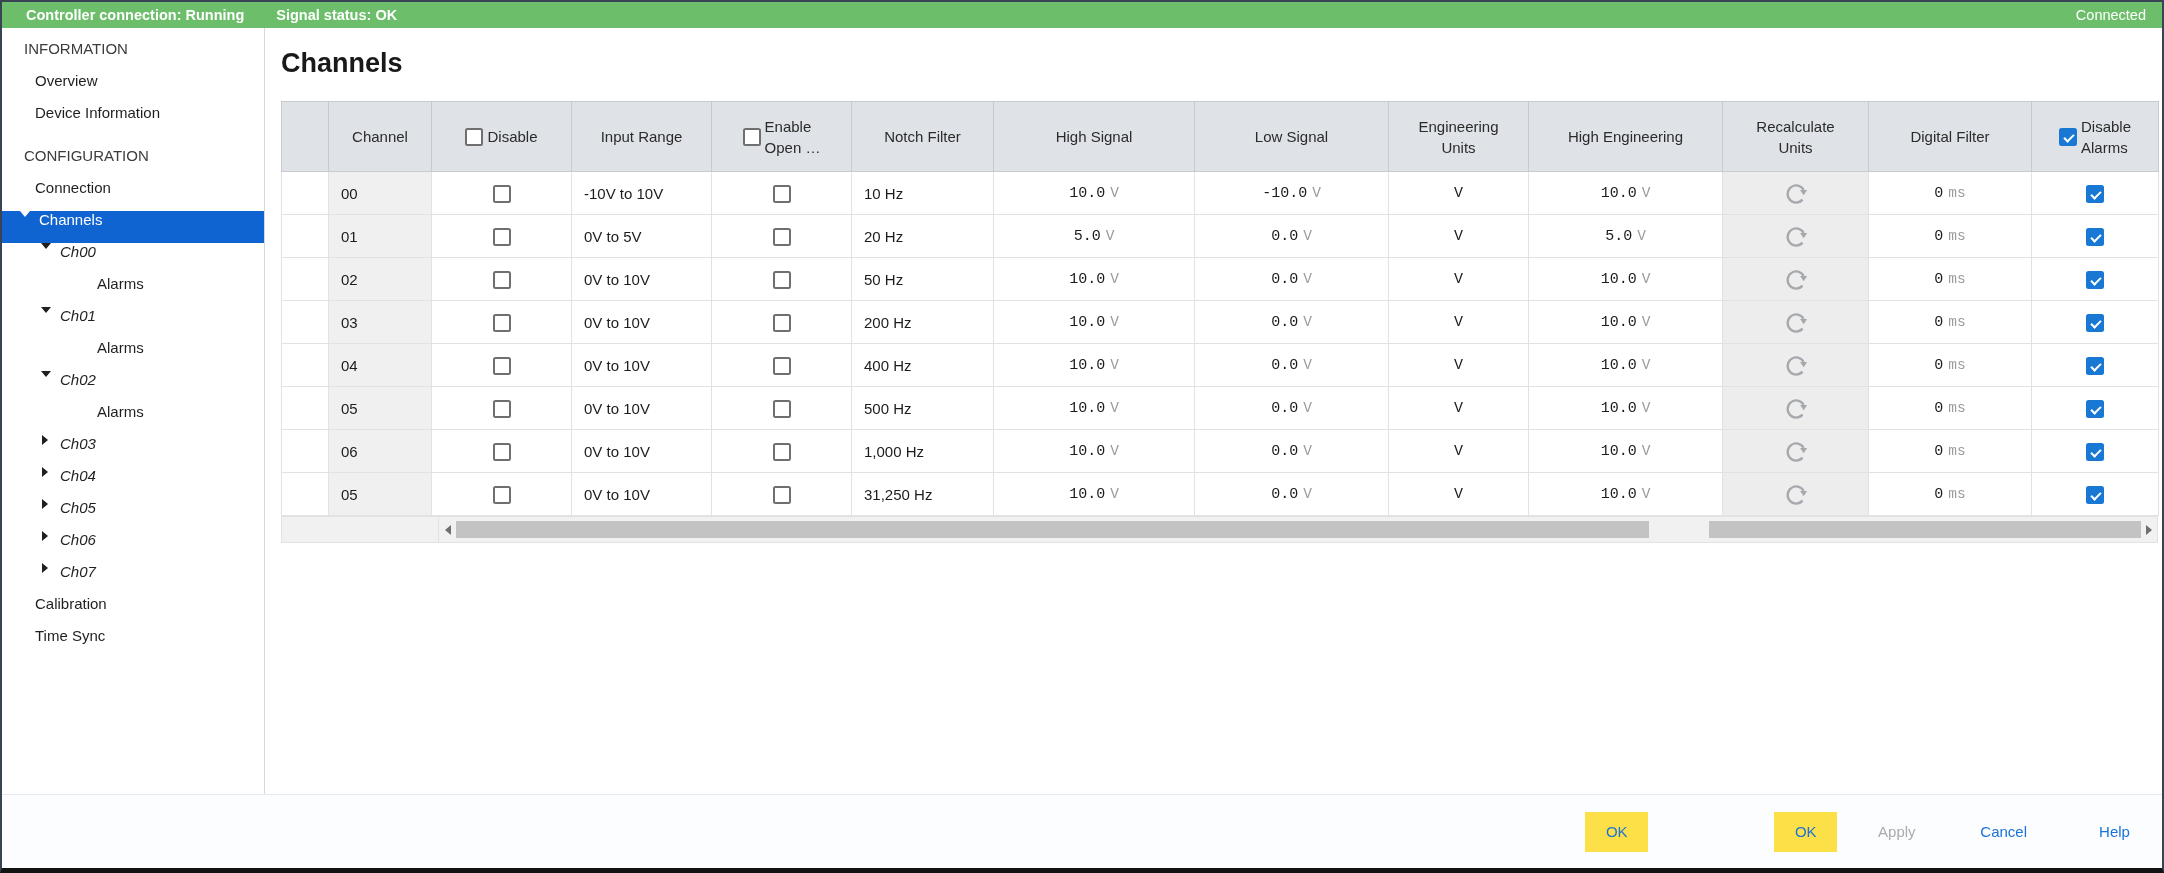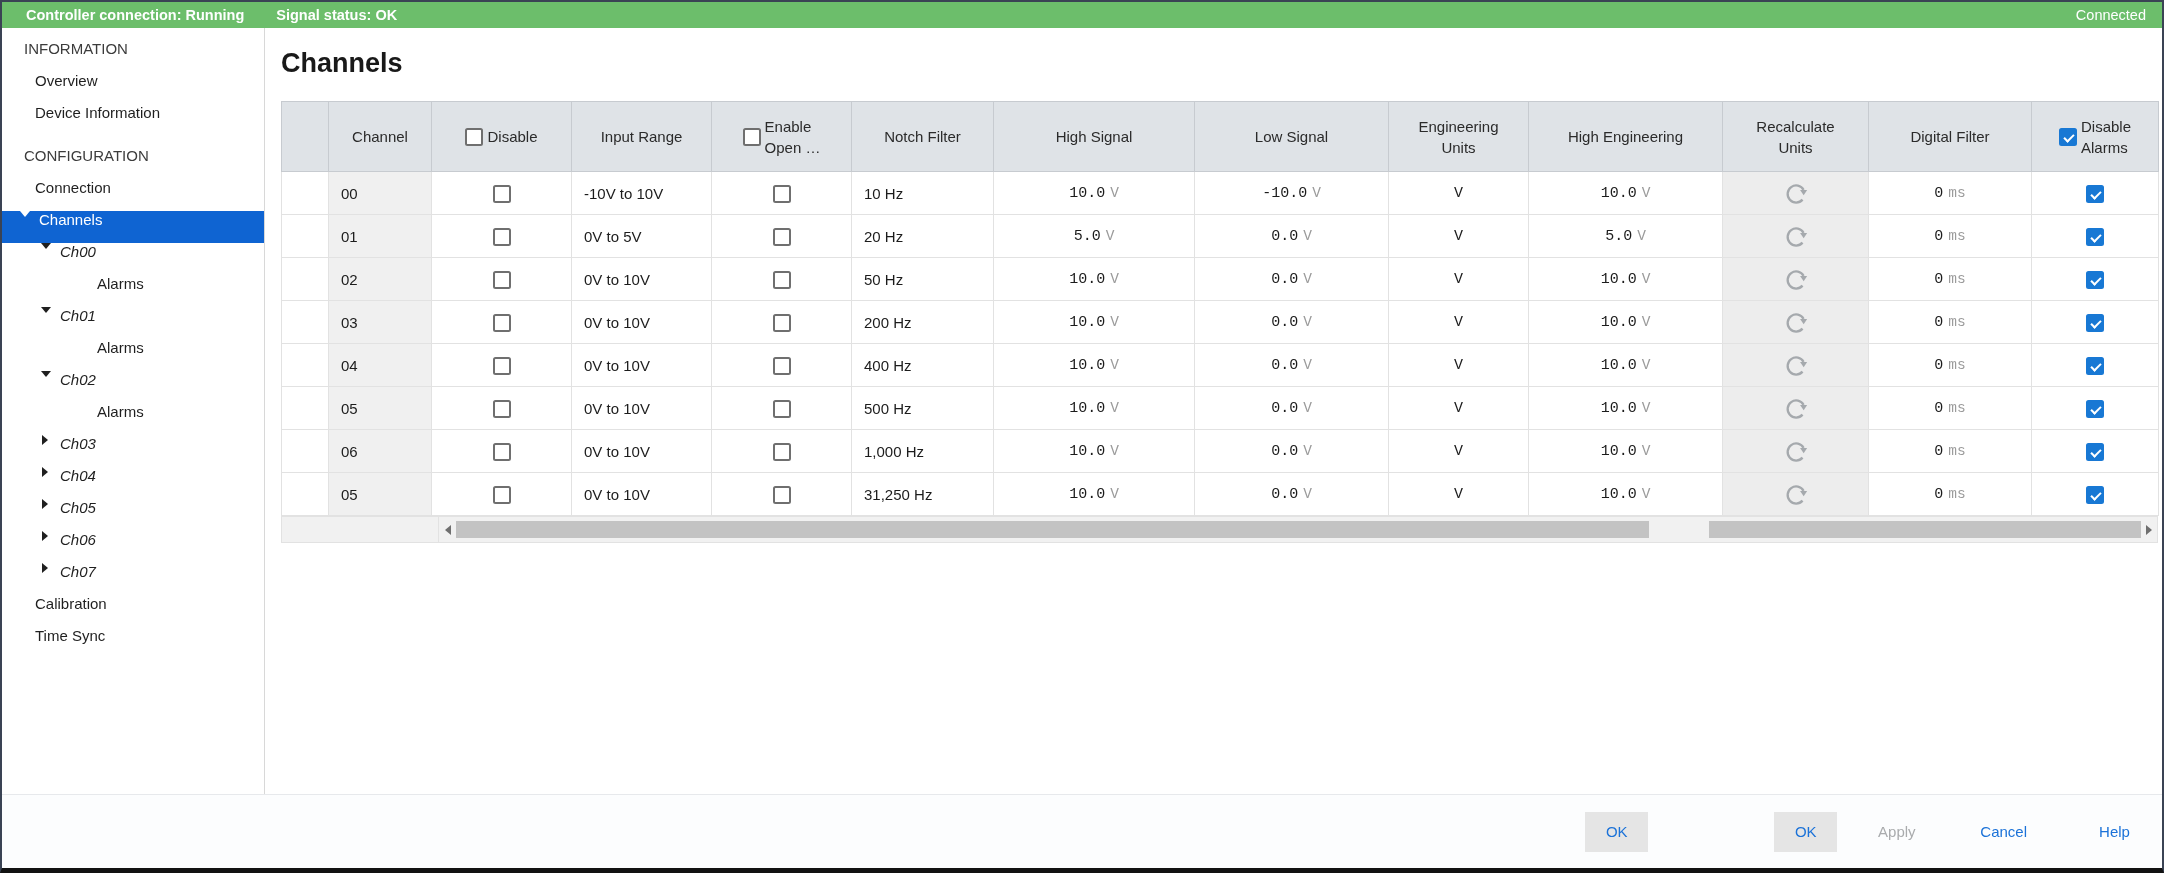--- a/index.html
+++ b/index.html
@@ -86,21 +86,21 @@
   .arr-right{ width:0;height:0;border-top:5px solid transparent;border-bottom:5px solid transparent;border-left:6px solid #6f6f6f; }
   .sb-thumb{ position:absolute; top:4px; height:17px; background:#c3c3c3; }
   .thumb-a{ left:17px; width:1193px; }
   .thumb-b{ left:1270px; width:432px; }
 
   
   .footer{ height:74px; flex:0 0 auto; border-top:1px solid #e7e9ec; background:#FCFDFE;
     display:flex; align-items:center; justify-content:flex-end; padding-right:16px; }
   .btn{ height:40px; min-width:63px; border:none; font-family:inherit; font-size:15px;
     background:transparent; color:#1B72D8; cursor:default; padding:0 10px; }
-  .btn.primary{ background:#e5e5e5; }
+  .btn.primary{ background:#fde047; }
   .btn.disabled{ color:#A9ABAD; }
   .btn.ok2{ margin-left:126px; }
   .btn.apply{ margin-left:28px; }
   .btn.cancel{ margin-left:42px; }
   .btn.help{ margin-left:46px; }
 </style>
 </head>
 <body>
 
 <div class="window">

